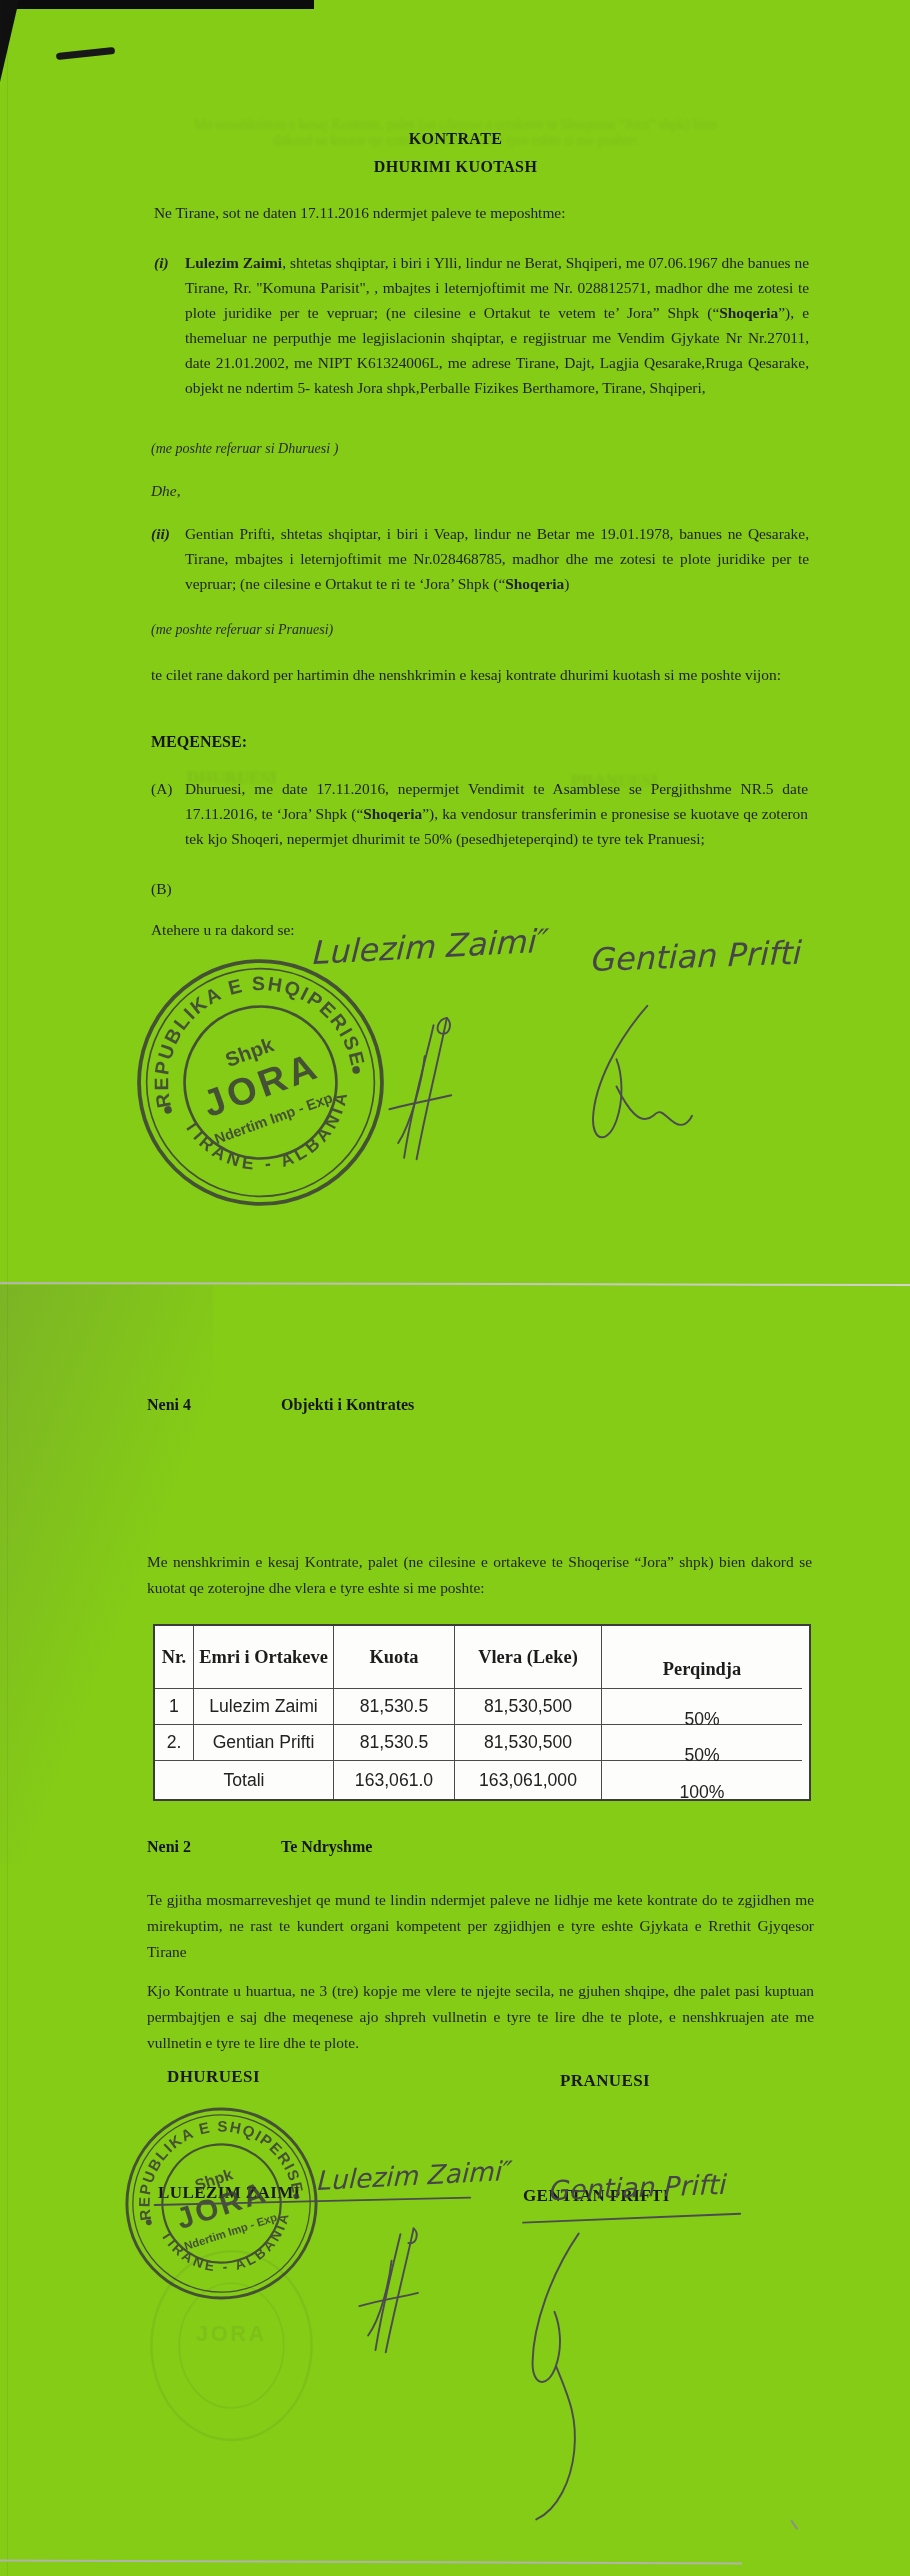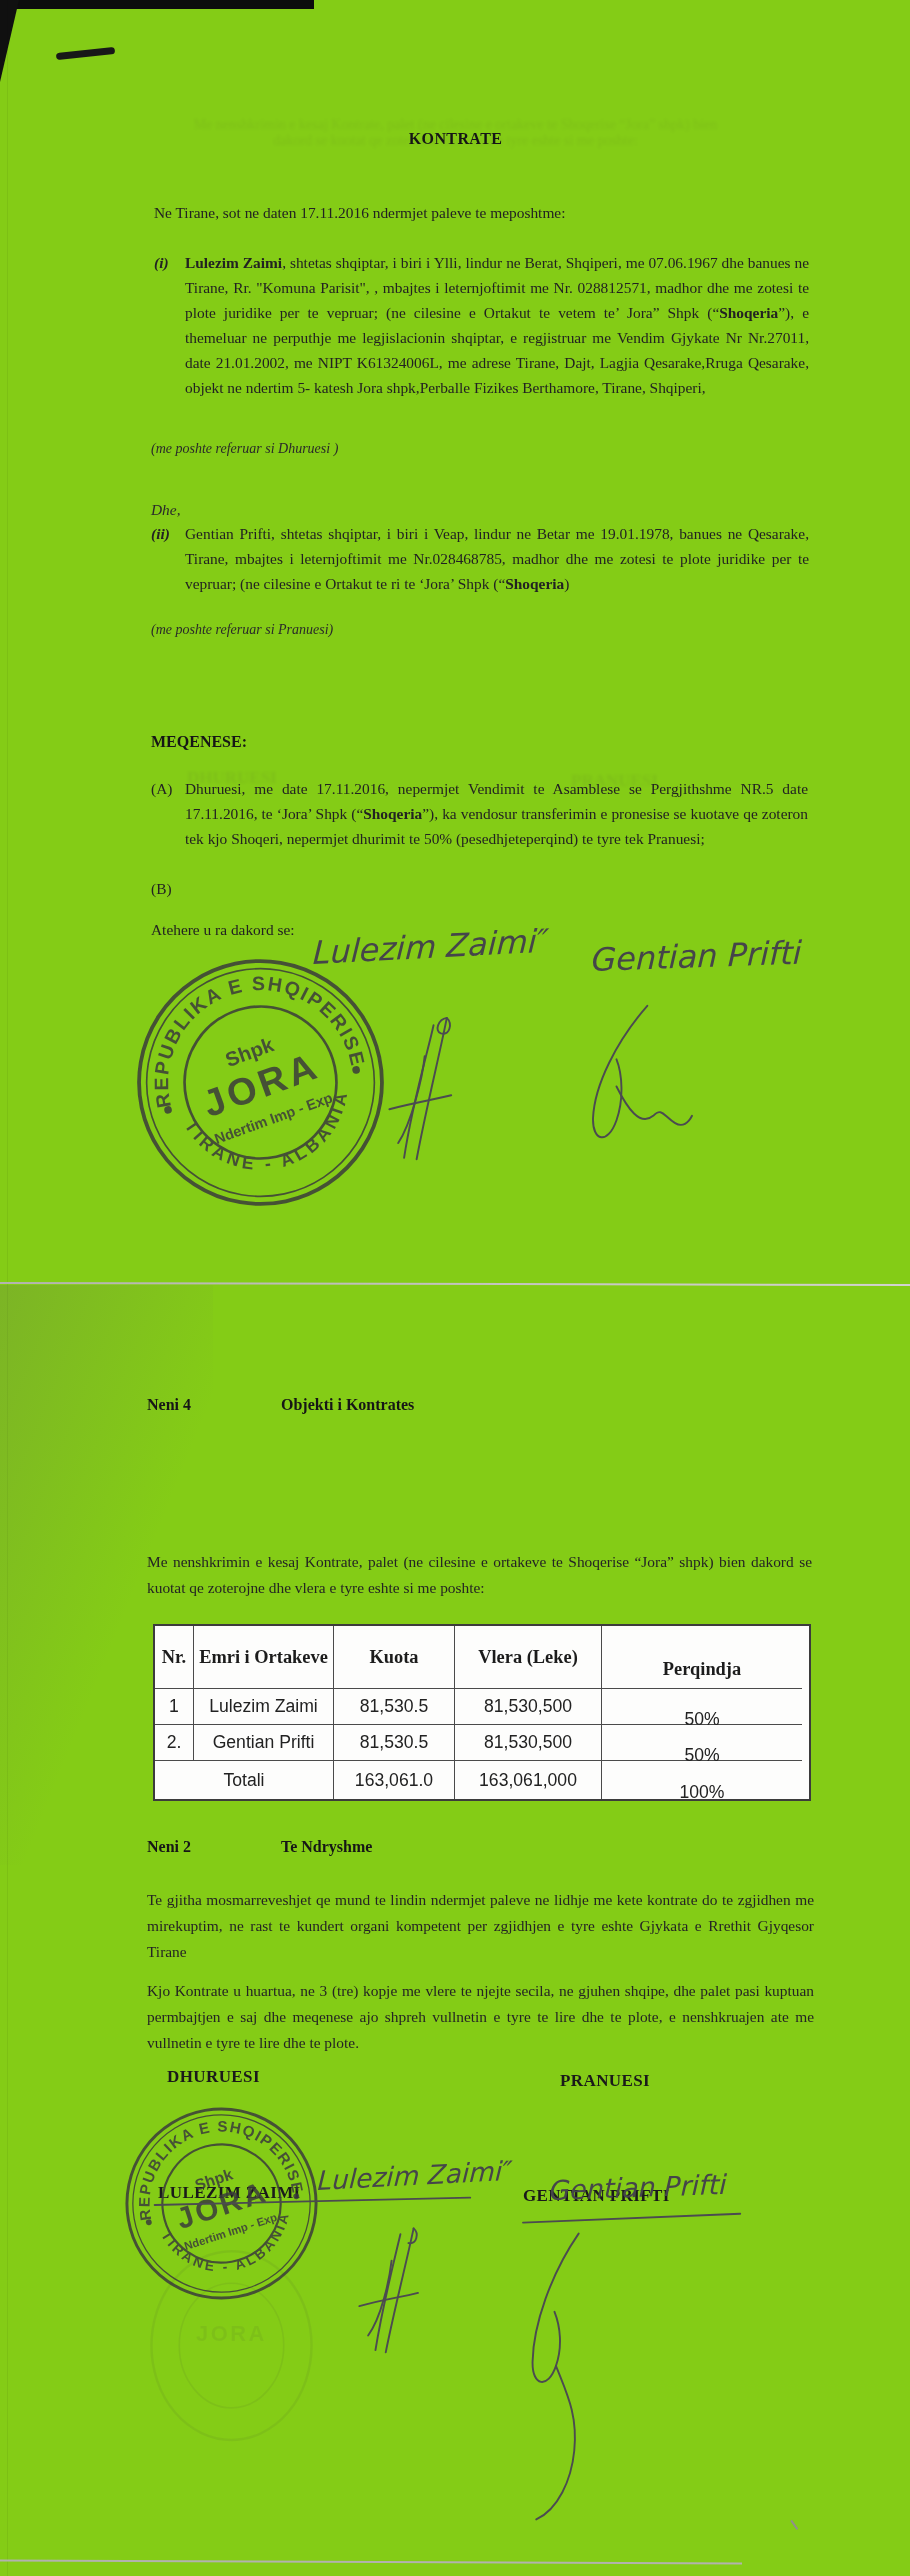--- a/index.html
+++ b/index.html
@@ -57,35 +57,37 @@
 <div id="canvas">
 
   <div id="topBar"></div>
   <div id="cornerWedge"></div>
   <div id="dashMark"></div>
   <div id="leftFold"></div>
 
   <div class="ghost" style="left:184px;top:117px;width:543px;font-size:14px;text-align:center;">Me nenshkrimin e kesaj Kontrate, palet (ne cilesine e ortakeve te Shoqerise “Jora” shpk) bien dakord se  kuotat qe zoterojne dhe vlera e tyre eshte si me poshte:</div>
 
   <div class="docTitle" style="top:125px;">KONTRATE</div>
+  <div class="docTitle" style="top:153px;">DHURIMI KUOTASH</div>
 
   <div class="para" style="left:154px;top:200px;width:661px;text-align:left;">Ne Tirane, sot ne daten 17.11.2016  ndermjet paleve te meposhtme:</div>
 
   <div class="marker" style="left:154px;top:250px;">(i)</div>
   <div class="para" style="left:185px;top:250px;width:624px;"><span style="font-weight: bold;">Lulezim Zaimi</span><span>, shtetas shqiptar, i biri i Ylli, lindur ne Berat, Shqiperi, me 07.06.1967 dhe banues ne Tirane, Rr. "Komuna Parisit", , mbajtes i leternjoftimit me Nr. 028812571, madhor dhe me zotesi te plote juridike per te vepruar; (ne cilesine e Ortakut te vetem te’ Jora” Shpk (“</span><span style="font-weight: bold;">Shoqeria</span><span>”), e themeluar ne perputhje me legjislacionin shqiptar, e regjistruar me Vendim Gjykate Nr Nr.27011, date 21.01.2002, me NIPT K61324006L, me adrese Tirane, Dajt, Lagjia Qesarake,Rruga Qesarake, objekt ne ndertim 5- katesh Jora shpk,Perballe Fizikes Berthamore, Tirane, Shqiperi,</span></div>
 
   <div class="italicNote" style="left:151px;top:438px;">(me poshte referuar si Dhuruesi )</div>
 
-  <div class="italicNote" style="left:151px;top:480px;font-size:15.4px;margin-top:19px;">Dhe,</div>
+  <div class="italicNote" style="left:151px;top:480px;font-size:15.4px;">Dhe,</div>
 
   <div class="marker" style="left:151px;top:521px;text-align:center;">(ii)</div>
   <div class="para" style="left:185px;top:521px;width:624px;"><span>Gentian Prifti, shtetas shqiptar, i biri i Veap, lindur ne Betar me 19.01.1978, banues ne Qesarake, Tirane,  mbajtes i leternjoftimit  me  Nr.028468785, madhor dhe me zotesi te plote juridike per te vepruar; (ne cilesine e Ortakut te ri te ‘Jora’ Shpk (“</span><span style="font-weight: bold;">Shoqeria</span><span>)</span></div>
 
   <div class="italicNote" style="left:151px;top:619px;">(me poshte referuar si Pranuesi)</div>
 
+  <div class="para" style="left:151px;top:662px;width:665px;">te cilet rane dakord per hartimin dhe nenshkrimin e kesaj kontrate dhurimi kuotash si me poshte vijon:</div>
 
   <div class="secHead" style="left:151px;top:731px;">MEQENESE:</div>
 
   <div class="ghost" style="left:187px;top:768px;font-weight:bold;font-size:17px;">DHURUESI</div>
   <div class="ghost" style="left:571px;top:771px;font-weight:bold;font-size:17px;">PRANUESI</div>
 
   <div class="markerPlain" style="left:151px;top:776px;">(A)</div>
   <div class="para" style="left:185px;top:776px;width:623px;"><span>Dhuruesi, me date 17.11.2016, nepermjet Vendimit te Asamblese se Pergjithshme NR.5 date 17.11.2016, te ‘Jora’ Shpk (“</span><span style="font-weight: bold;">Shoqeria</span><span>”), ka vendosur transferimin e pronesise se kuotave qe zoteron tek kjo Shoqeri, nepermjet dhurimit te 50% (pesedhjeteperqind) te tyre tek Pranuesi;</span></div>
 
   <div class="markerPlain" style="left:151px;top:876px;">(B)</div>

